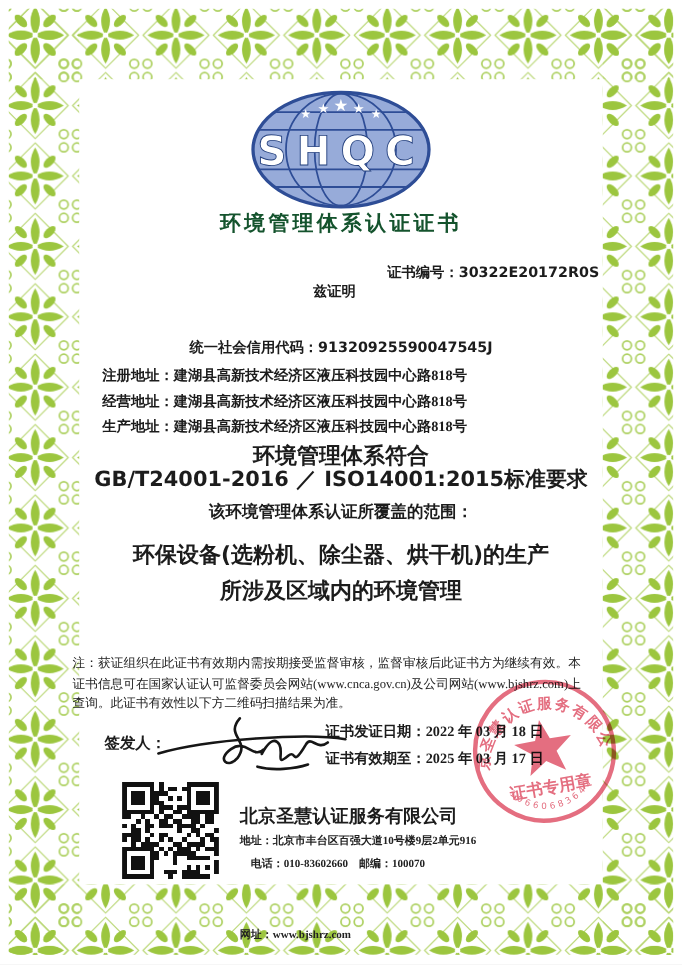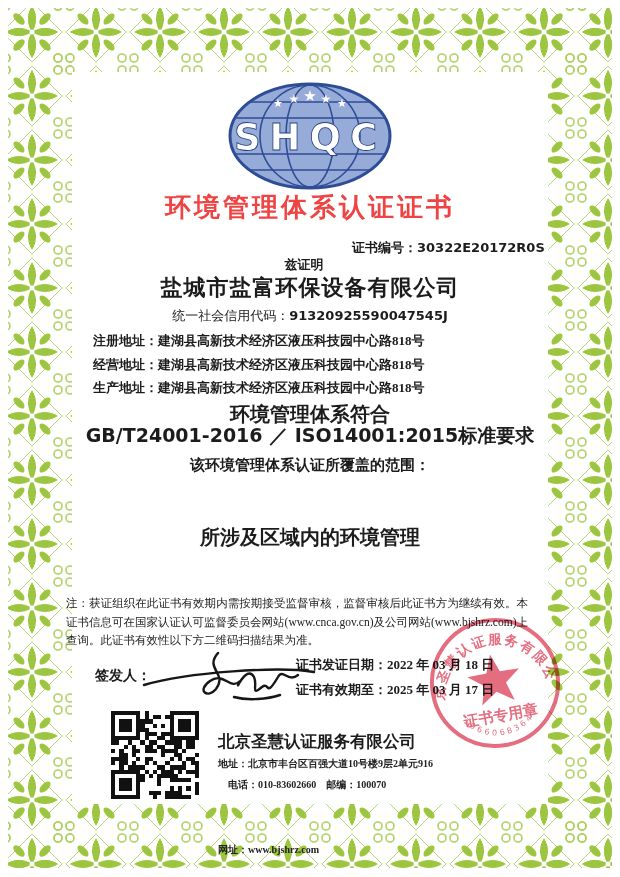--- a/index.html
+++ b/index.html
@@ -4,27 +4,27 @@
 <style>
   html,body{margin:0;padding:0;background:#e8e8e8;}
   .page{
     position:relative;width:620px;height:877px;margin:0 auto;
     background:#ffffff;overflow:hidden;
     font-family:"DejaVu Sans","Liberation Sans",sans-serif;color:#1c1c1c;
   }
   .abs{position:absolute;}
   .center{left:0;width:100%;text-align:center;}
   .border-svg{left:0;top:0;}
-  .title{top:190px;font-size:26px;font-weight:bold;letter-spacing:3px;color:#ef4444;}
+  .title{top:190px;font-size:19px;font-weight:bold;letter-spacing:3px;color:#14532d;}
   .certno{top:239px;left:352px;font-size:13px;font-weight:bold;}
   .certno .lbl{font-family:"Liberation Serif","DejaVu Serif",serif;}
   .certify{top:256px;font-size:13px;font-weight:bold;font-family:"Liberation Serif","DejaVu Serif",serif;transform:translateX(-6px);}
   .company{top:273px;font-size:22px;font-weight:bold;letter-spacing:1px;}
   .credit{top:307px;font-size:13px;}
-  .credit .lbl{font-family:"Liberation Serif","DejaVu Serif",serif;font-weight:normal;}
+  .credit .lbl{font-family:"Liberation Serif","DejaVu Serif",serif;font-weight:bold;}
   .credit .val{font-weight:bold;}
   .addresses{top:329px;left:93px;font-size:13px;font-weight:bold;
     font-family:"Liberation Serif","DejaVu Serif",serif;line-height:23.5px;}
   .conform{top:401px;font-size:20px;font-weight:bold;}
   .standard{top:423px;font-size:19px;font-weight:bold;}
   .scope-intro{top:456px;font-size:15px;font-weight:bold;}
   .scope1{top:491px;font-size:20px;font-weight:bold;}
   .scope2{top:524px;font-size:20px;font-weight:bold;}
   .note{top:594px;left:66px;width:462px;font-size:11.5px;line-height:1.62;
     font-family:"Liberation Serif","DejaVu Serif",serif;text-align:justify;color:#222;}
@@ -104,41 +104,41 @@
   </div>
 
   <div class="abs center title">环境管理体系认证证书</div>
 
   <div class="abs certno">
     <span class="lbl">证书编号：</span><span>30322E20172R0S</span>
   </div>
 
   <div class="abs center certify">兹证明</div>
 
-  <div class="abs center company">盐城市盐富环保设备有限公司</div>
 
   <div class="abs center credit">
     <span class="lbl">统一社会信用代码：</span><span class="val">91320925590047545J</span>
   </div>
 
   <div class="abs addresses">
     <div>
       <span>注册地址：</span><span>建湖县高新技术经济区液压科技园中心路818号</span>
     </div>
     <div>
       <span>经营地址：</span><span>建湖县高新技术经济区液压科技园中心路818号</span>
     </div>
     <div>
       <span>生产地址：</span><span>建湖县高新技术经济区液压科技园中心路818号</span>
     </div>
   </div>
 
   <div class="abs center conform">环境管理体系符合</div>
   <div class="abs center standard">GB/T24001-2016 ／ ISO14001:2015标准要求</div>
   <div class="abs center scope-intro">该环境管理体系认证所覆盖的范围：</div>
+  <div class="abs center scope1">环保设备(选粉机、除尘器、烘干机)的生产</div>
   <div class="abs center scope2">所涉及区域内的环境管理</div>
 
   <div class="abs note">注：获证组织在此证书有效期内需按期接受监督审核，监督审核后此证书方为继续有效。本证书信息可在国家认证认可监督委员会网站(www.cnca.gov.cn)及公司网站(www.bjshrz.com)上查询。此证书有效性以下方二维码扫描结果为准。</div>
 
   <div class="abs dates">
     <div>
       <span>证书发证日期：</span><span>2022 年 03 月 18 日</span>
     </div>
     <div>
       <span>证书有效期至：</span><span>2025 年 03 月 17 日</span>

